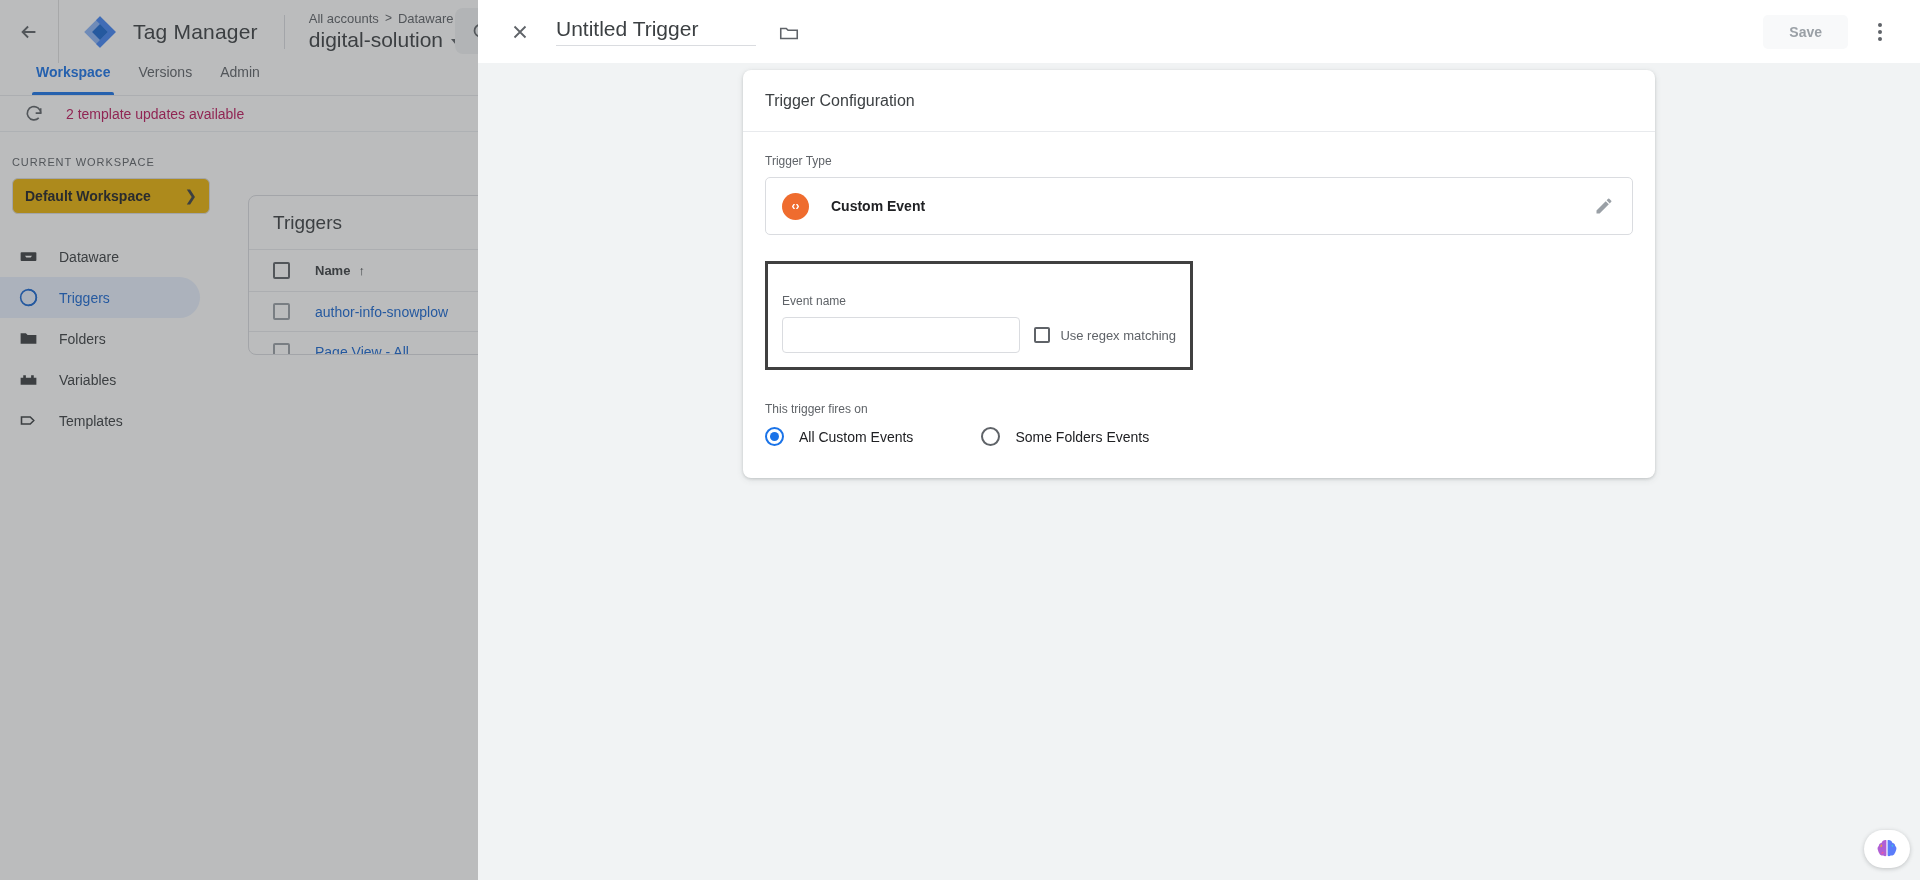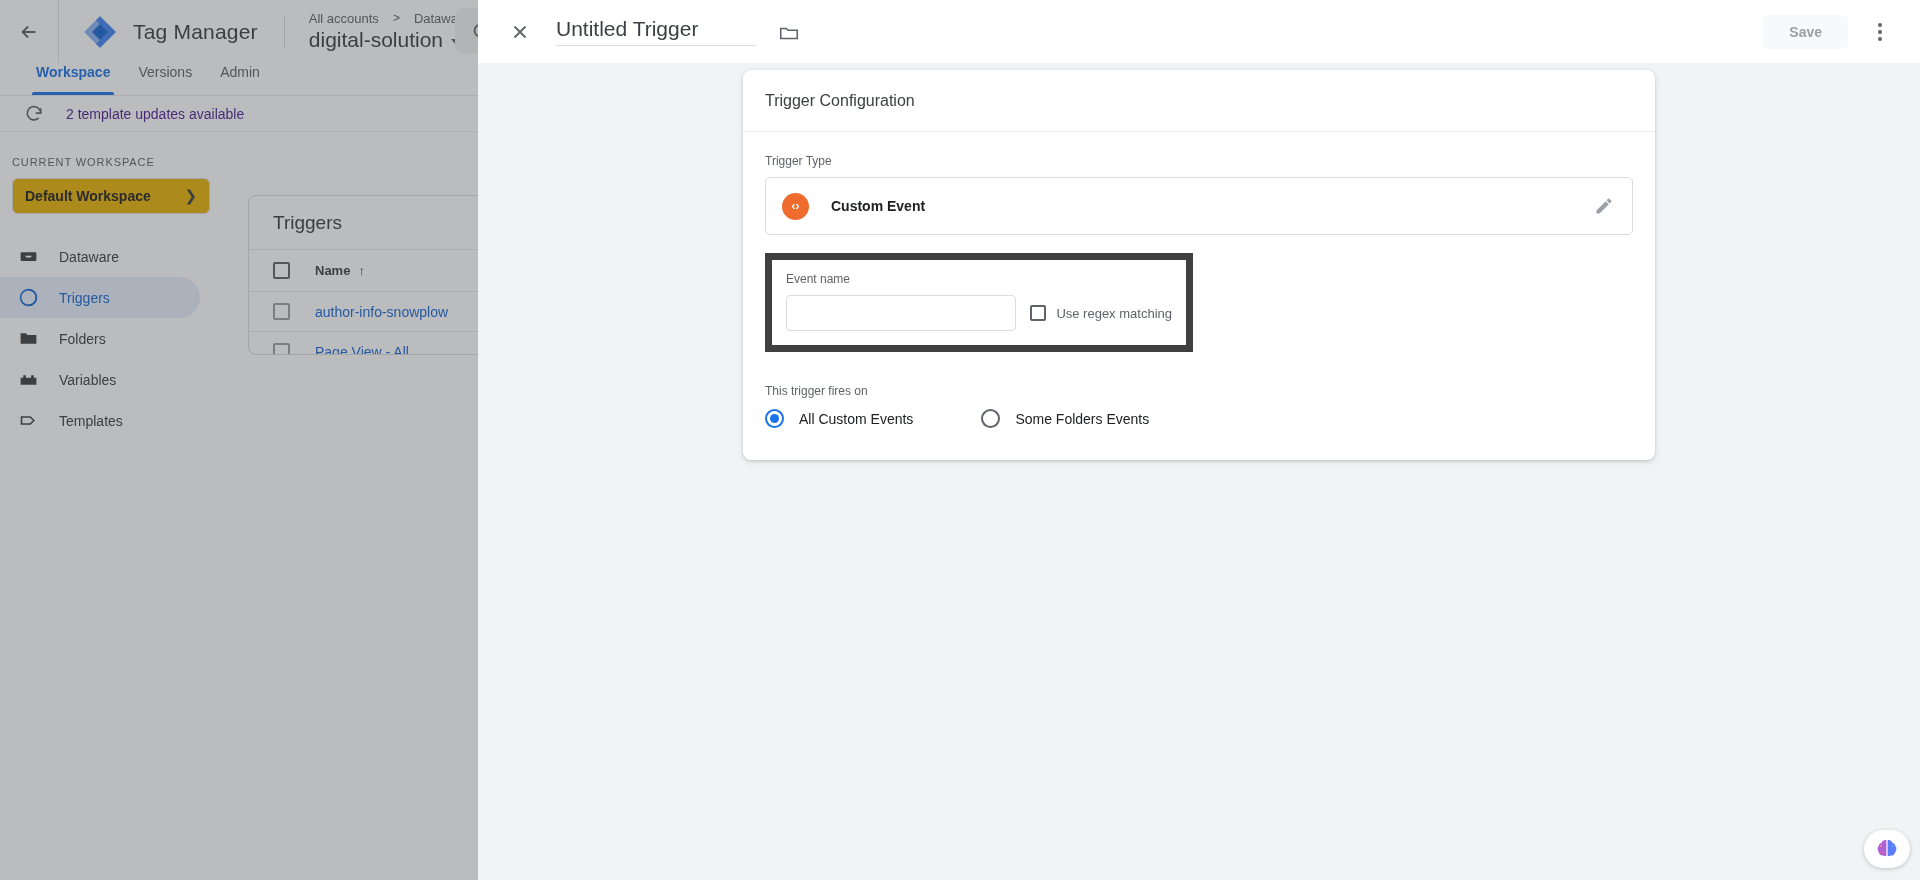--- a/index.html
+++ b/index.html
@@ -40,21 +40,21 @@
     font-size: 21px; color: #3c4043; letter-spacing: .2px;
   }
   .vsep { width: 1px; height: 34px; background: #dadce0; }
   .account-block {
     padding-left: 24px;
     display: flex; flex-direction: column; justify-content: center;
     height: 63px;
   }
   .breadcrumb {
     font-size: 13px; color: #5f6368; line-height: 17px;
-    display: flex; align-items: center; gap: 14px;
+    display: flex; align-items: center; gap: 6px;
   }
   .breadcrumb .sep { font-size: 12px; color: #5f6368; }
   .container-row {
     display: flex; align-items: center; gap: 8px;
     font-size: 21px; color: #3c4043; line-height: 26px;
   }
   .caret-down {
     width: 0; height: 0;
     border-left: 5px solid transparent;
     border-right: 5px solid transparent;
@@ -91,21 +91,21 @@
 
   
   .notice {
     position: absolute; left: 0; top: 97px; width: 1920px; height: 35px;
     background: #fff;
     display: flex; align-items: center; gap: 22px;
     padding-left: 24px;
     border-bottom: 1px solid #eceff1;
   }
   .notice svg { width: 20px; height: 20px; color: #5f6368; }
-  .notice-text { font-size: 14px; color: #4c1d95; }
+  .notice-text { font-size: 14px; color: #be185d; }
 
   
   .sidebar {
     position: absolute; left: 0; top: 132px; width: 222px; bottom: 0;
     background: #fff; padding-top: 24px;
   }
   .ws-label {
     font-size: 11px; letter-spacing: .9px; color: #5f6368;
     padding-left: 12px; margin-bottom: 10px;
   }
@@ -235,23 +235,23 @@
     display: flex; align-items: center; justify-content: center;
     color: #fff; font-size: 12px; font-weight: bold;
     flex: 0 0 auto;
   }
   .type-name { font-size: 14px; color: #202124; font-weight: bold; margin-left: 22px; }
   .pencil { margin-left: auto; width: 20px; height: 20px; color: #9aa0a6; }
 
   
   .redbox {
     position: relative;
-    border: 7px solid #404040;
-    margin-top: 18px;
-    padding: 12px 14px 14px 14px;
+    border: 3px solid #404040;
+    margin-top: 26px;
+    padding: 30px 14px 14px 14px;
     width: 428px;
     background: #fff;
   }
   .evt-row { display: flex; align-items: center; gap: 14px; margin-top: 8px; }
   .evt-input {
     width: 254px; height: 36px;
     border: 1px solid #dadce0; border-radius: 4px;
     background: #fff;
     font-size: 14px; color: #202124;
     padding: 0 10px;

